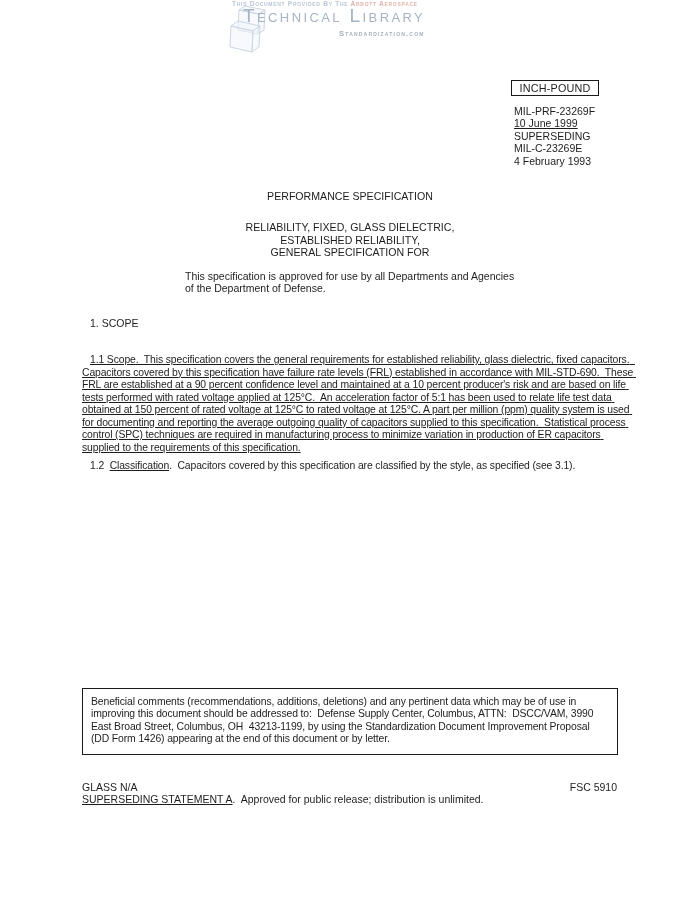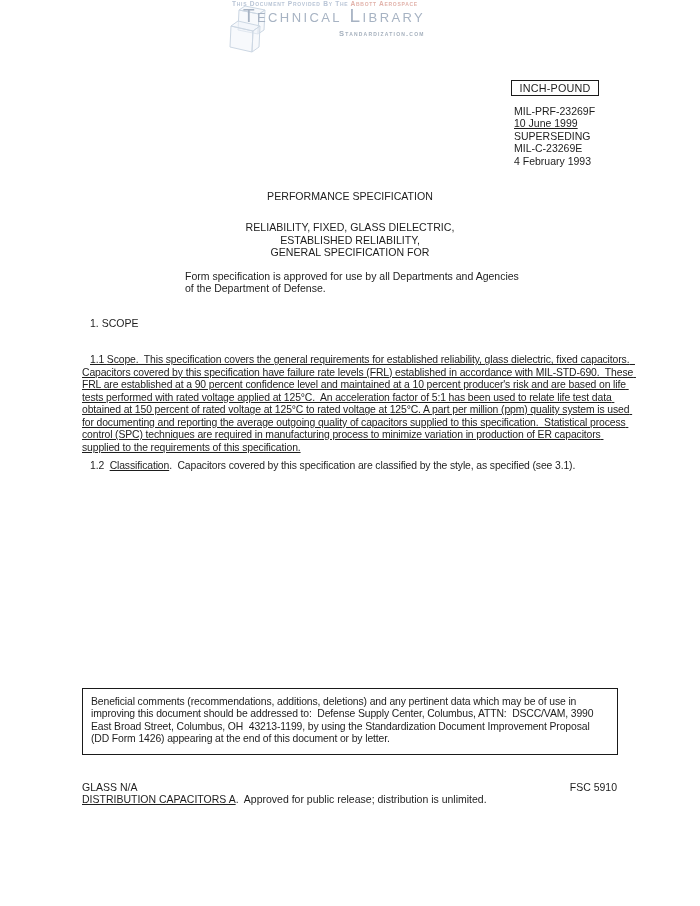--- a/index.html
+++ b/index.html
@@ -112,33 +112,33 @@
 
   <div class="abs center-line doc-type">PERFORMANCE SPECIFICATION</div>
 
   <div class="abs center-line spec-title">
     <div>RELIABILITY, FIXED, GLASS DIELECTRIC,</div>
     <div>ESTABLISHED RELIABILITY,</div>
     <div>GENERAL SPECIFICATION FOR</div>
   </div>
 
   <div class="abs approval">
-    <div>Form specification is approved for use by all Departments and Agencies</div>
+    <div>This specification is approved for use by all Departments and Agencies</div>
     <div>of the Department of Defense.</div>
   </div>
 
   <div class="abs scope-heading">1.  SCOPE</div>
 
   <p class="abs doc-text para-1-1"><span>1.1 </span><span class="underlined">Scope</span><span>.  This specification covers the general requirements for established reliability, glass dielectric, fixed capacitors.  Capacitors covered by this specification have failure rate levels (FRL) established in accordance with MIL-STD-690.  These FRL are established at a 90 percent confidence level and maintained at a 10 percent producer's risk and are based on life tests performed with rated voltage applied at 125°C.  An acceleration factor of 5:1 has been used to relate life test data obtained at 150 percent of rated voltage at 125°C to rated voltage at 125°C. A part per million (ppm) quality system is used for documenting and reporting the average outgoing quality of capacitors supplied to this specification.  Statistical process control (SPC) techniques are required in manufacturing process to minimize variation in production of ER capacitors supplied to the requirements of this specification.</span></p>
 
   <p class="abs doc-text para-1-2"><span>1.2  </span><span class="underlined">Classification</span><span>.  Capacitors covered by this specification are classified by the style, as specified (see 3.1).</span></p>
 
   <div class="abs comment-box">
     <div class="doc-text">Beneficial comments (recommendations, additions, deletions) and any pertinent data which may be of use in improving this document should be addressed to:  Defense Supply Center, Columbus, ATTN:  DSCC/VAM, 3990 East Broad Street, Columbus, OH  43213-1199, by using the Standardization Document Improvement Proposal (DD Form 1426) appearing at the end of this document or by letter.</div>
   </div>
 
   <div class="abs footer-row">
     <span>GLASS N/A</span>
     <span>FSC 5910</span>
   </div>
-  <div class="abs distribution"><span class="underlined">DISTRIBUTION CAPACITORS A</span><span>.  Approved for public release; distribution is unlimited.</span></div>
+  <div class="abs distribution"><span class="underlined">SUPERSEDING STATEMENT A</span><span>.  Approved for public release; distribution is unlimited.</span></div>
 
 </div>
 
 </body></html>

